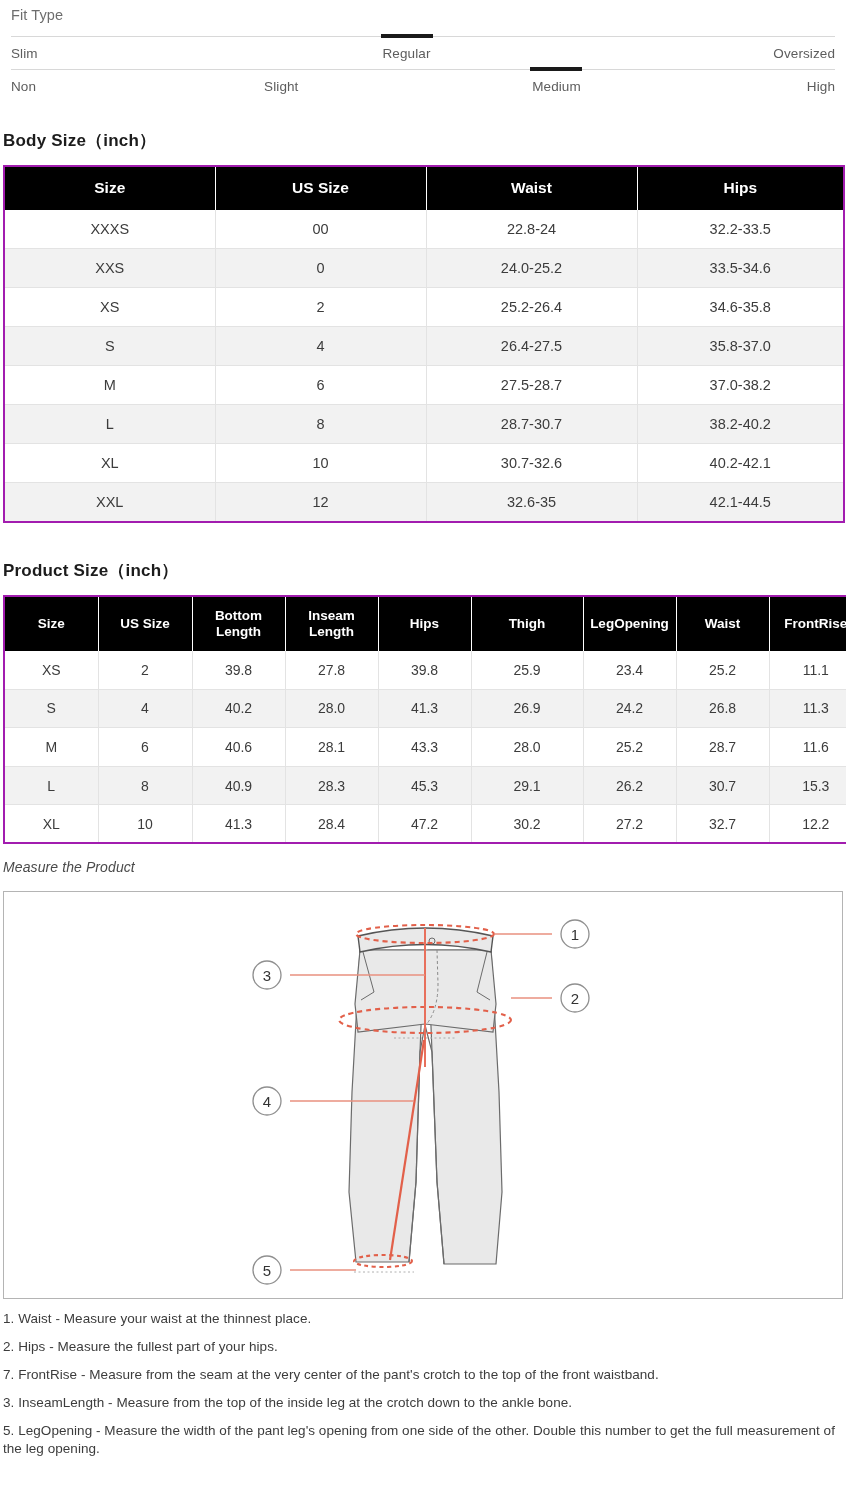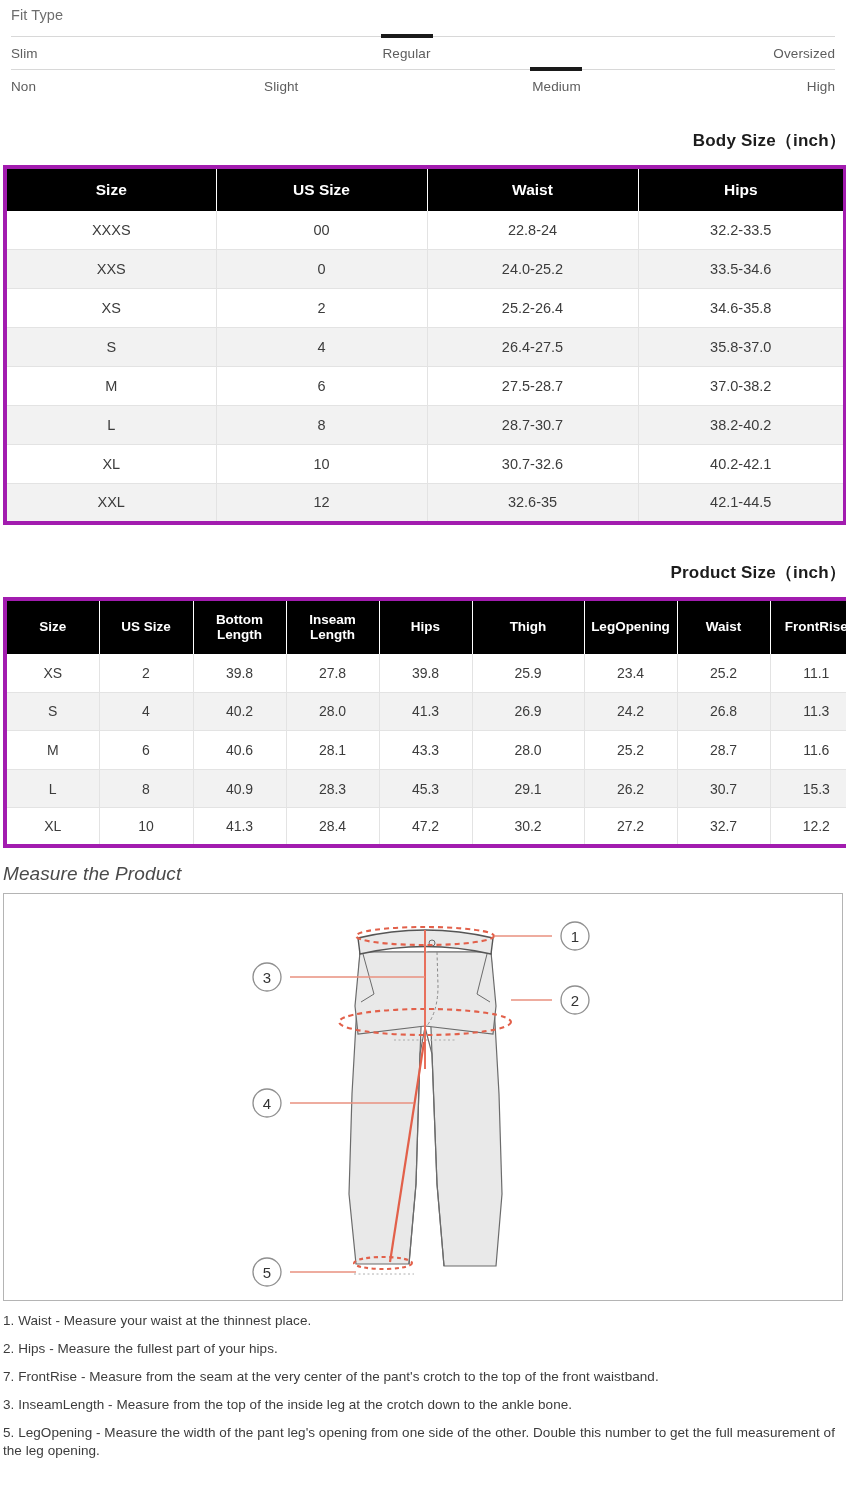--- a/index.html
+++ b/index.html
@@ -62,34 +62,33 @@
   .spec-label.lbl-mid   { transform: translateX(-50%); }
 
   
   .section-heading {
     font-size: 17px;
     font-weight: bold;
     color: #1c1c1c;
     padding: 0 0 0 3px;
     margin: 0;
     letter-spacing: 0.2px;
-    text-align: right;
   }
   .heading-wrap-body  { margin-top: 27px; margin-bottom: 13px; }
   .heading-wrap-prod  { margin-top: 36px; margin-bottom: 13px; }
 
   
   .table-wrap {
     padding: 0 3px;
   }
   table.size-table {
     width: 840px;
     border-collapse: collapse;
     table-layout: fixed;
-    border: 4px solid #a21caf;
+    border: 2px solid #a21caf;
   }
   table.size-table thead th {
     background: #000000;
     color: #ffffff;
     font-weight: bold;
     border-right: 1px solid #ffffff;
     text-align: center;
     vertical-align: middle;
   }
   table.size-table thead th:last-child { border-right: none; }
@@ -112,26 +111,26 @@
   #product-size-table thead th {
     height: 55px;
     font-size: 13.5px;
     line-height: 1.12;
     padding: 0 2px;
   }
   #product-size-table tbody td { height: 38.6px; font-size: 14px; }
 
   
   .measure-label {
-    font-size: 19px;
+    font-size: 14px;
     font-style: italic;
     color: #4a4a4a;
     padding: 0 0 0 3px;
     margin-top: 15px;
-    margin-bottom: 8px;
+    margin-bottom: 16px;
     letter-spacing: 0.1px;
   }
   .diagram-box {
     margin: 0 3px;
     width: 840px;
     height: 408px;
     border: 1px solid #b4b4b4;
     background: #ffffff;
     position: relative;
     overflow: hidden;

